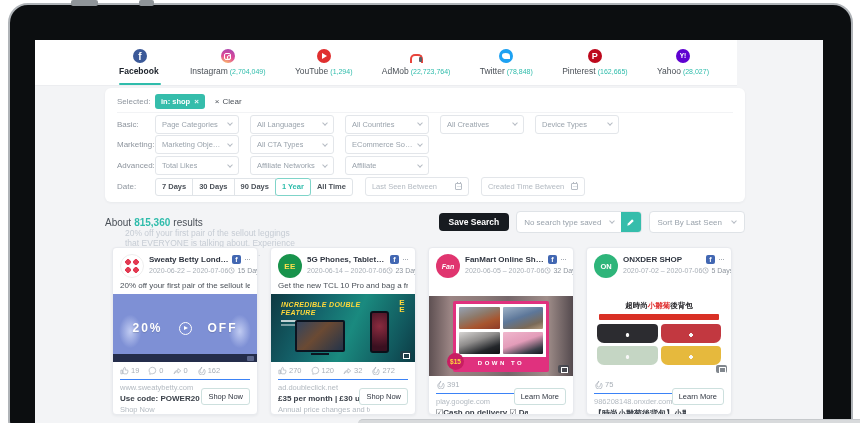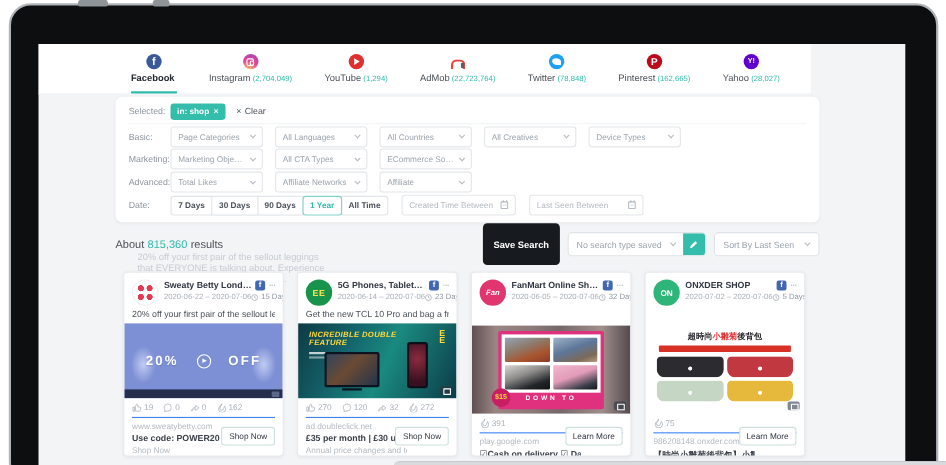--- a/index.html
+++ b/index.html
@@ -76,23 +76,23 @@
     font-size:7.5px; color:#b3bac2; margin-left:12px; cursor:pointer; white-space:nowrap; }
   .cal { width:7px; height:7px; border:1px solid #b6bcc4; border-radius:1px; position:relative; flex:none; }
   .cal::before { content:""; position:absolute; left:1px; top:-2px; width:1px; height:2px;
     background:#b6bcc4; box-shadow:3px 0 0 #b6bcc4; }
   .cal::after { content:""; position:absolute; left:1px; top:2px; width:4px; height:1px; background:#dfe3e7; }
 
   
   .results-bar { position:absolute; left:70px; top:171px; width:640px; height:22px;
     display:flex; align-items:center; }
   .res-left { font-size:10px; color:#4a5058; }
-  .res-count { color:#2fbcab; font-weight:normal; margin:0 3px; }
+  .res-count { color:#2fbcab; font-weight:bold; margin:0 3px; }
   .res-right { margin-left:auto; display:flex; align-items:center; gap:7px; }
-  .btn-save { height:38px; padding:0 10px; background:#171b20; color:#fff; font-size:8.5px;
+  .btn-save { height:18px; padding:0 10px; background:#171b20; color:#fff; font-size:8.5px;
     font-weight:bold; border-radius:4px; display:flex; align-items:center; cursor:pointer; }
   .saved { height:22px; border:1px solid #dfe3e7; border-radius:4px; background:#fff;
     display:flex; align-items:stretch; overflow:hidden; cursor:pointer; }
   .saved-txt { display:flex; align-items:center; gap:4px; padding:0 7px; font-size:8px; color:#9aa3ac; }
   .pencil-btn { width:20px; background:#35bdab; display:flex; align-items:center; justify-content:center; }
   .sort { height:22px; border:1px solid #dfe3e7; border-radius:4px; background:#fff;
     display:flex; align-items:center; gap:6px; padding:0 8px; font-size:8px; color:#9aa3ac; cursor:pointer; }
 
   .tooltip { position:absolute; left:90px; top:188px; width:230px; font-size:8.5px;
     line-height:10px; color:#c6ccd4; z-index:1; }
@@ -343,25 +343,25 @@
       <div class="frow">
         <span class="flabel">Date:</span>
         <div class="seg">
           <div class="seg-item">7 Days</div>
           <div class="seg-item">30 Days</div>
           <div class="seg-item">90 Days</div>
           <div class="seg-item active">1 Year</div>
           <div class="seg-item">All Time</div>
         </div>
         <div class="dinput">
+            <span>Last Seen Between</span>
+            <i class="cal"></i>
+          </div>
+        <div class="dinput">
             <span>Created Time Between</span>
-            <i class="cal"></i>
-          </div>
-        <div class="dinput">
-            <span>Last Seen Between</span>
             <i class="cal"></i>
           </div>
       </div>
     </div>
 
     <div class="results-bar">
       <div class="res-left">
         <span>About</span><span class="res-count">815,360</span><span>results</span>
       </div>
       <div class="res-right">

